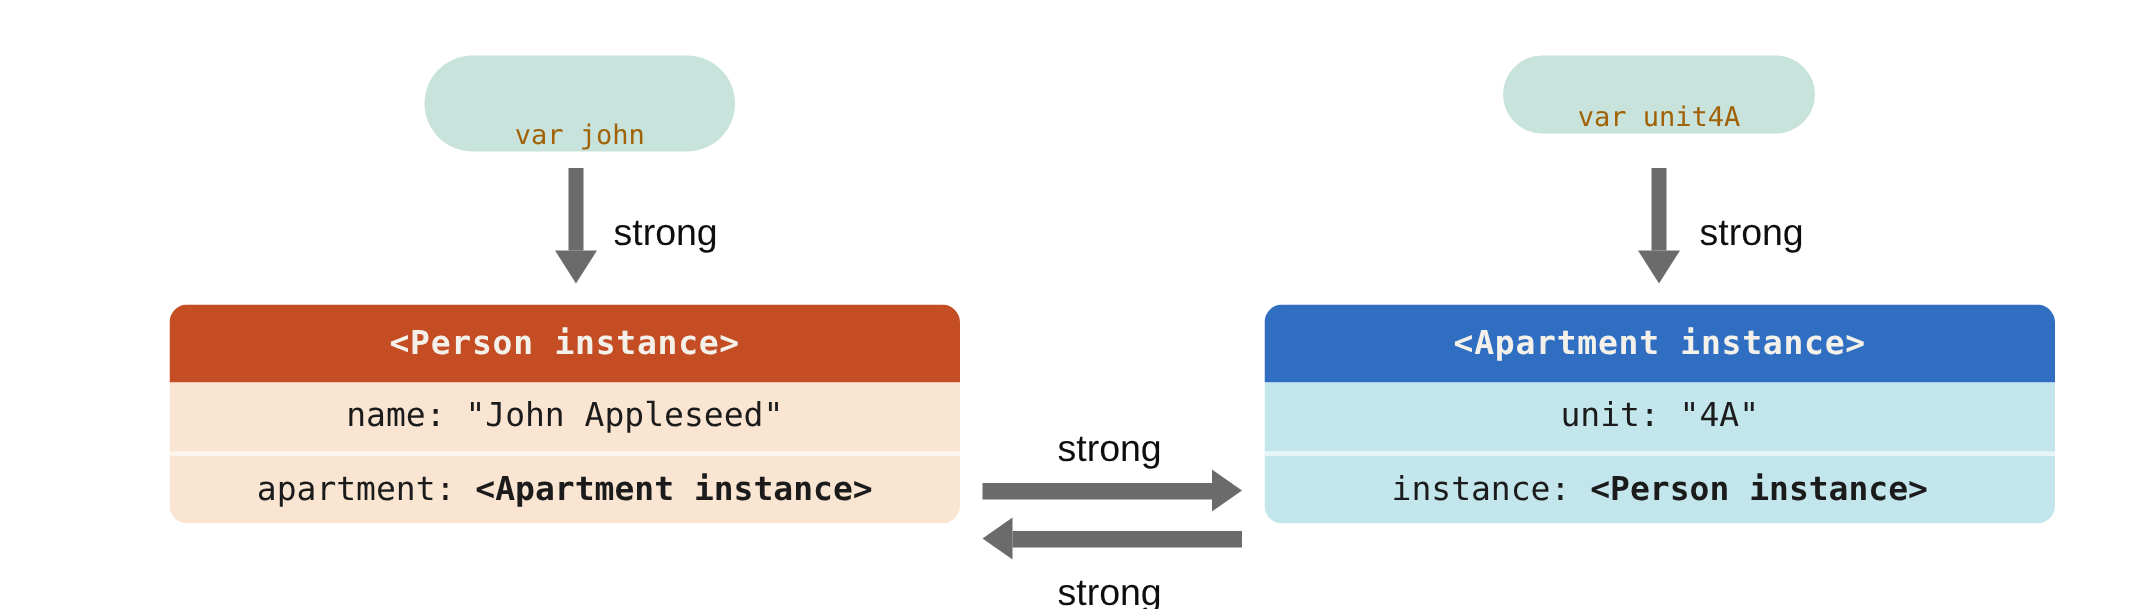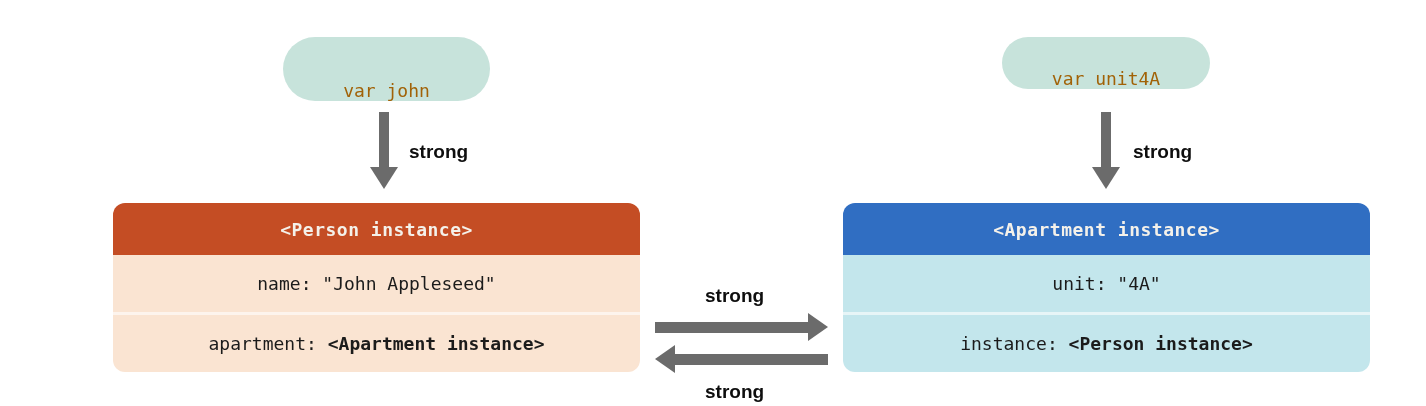--- a/index.html
+++ b/index.html
@@ -8,37 +8,37 @@
     position:relative; width:1426px; height:406px; background:#fff;
     font-family:"Liberation Sans", sans-serif; overflow:hidden;
   }
   .pill {
     position:absolute; display:flex; align-items:flex-end; justify-content:center;
     background:var(--var-pill-bg,#c7e3db); border-radius:32px;
     font-family:"DejaVu Sans Mono","Liberation Mono",monospace;
     font-size:18px; color:#a16207;
   }
   .box {
-    position:absolute; width:527px; height:169px; border-radius:12px; overflow:hidden;
+    position:absolute; width:527px; height:146px; border-radius:12px; overflow:hidden;
     display:flex; flex-direction:column;
     font-family:"DejaVu Sans Mono","Liberation Mono",monospace;
-    font-size:18px; color:#1b1b1b;
+    font-size:22px; color:#1b1b1b;
   }
   .box .header {
     height:52px; flex:0 0 52px; display:flex; align-items:center; justify-content:center;
     font-weight:bold; color:var(--header-text,#f4f1ea); letter-spacing:0.5px;
   }
   .person-box .header { background:var(--person-header-bg,#c44d24); }
   .person-box .row    { background:var(--person-body-bg,#fae4d2); }
   .apartment-box .header { background:var(--apartment-header-bg,#306ec2); }
   .apartment-box .row    { background:var(--apartment-body-bg,#c3e6ec); }
   .box .row { flex:1; display:flex; align-items:center; justify-content:center; white-space:pre; }
   .box .row + .row { border-top:3px solid rgba(255,255,255,0.6);justify-content:center; }
   .b { font-weight:bold; }
-  .strong-label { position:absolute; font-weight:700; font-size:19px; color:#0e0e0e; }
+  .strong-label { position:absolute; font-weight:400; font-size:25px; color:#0e0e0e; }
   
   .vshaft { position:absolute; width:10px; height:55px; background:var(--arrow-color,#6b6b6b); }
   .vhead  { position:absolute; width:0; height:0;
             border-left:14px solid transparent; border-right:14px solid transparent;
             border-top:22px solid var(--arrow-color,#6b6b6b); }
   .hshaft { position:absolute; height:11px; width:153px; background:var(--arrow-color,#6b6b6b); }
   .hhead-right { position:absolute; width:0; height:0;
             border-top:14px solid transparent; border-bottom:14px solid transparent;
             border-left:20px solid var(--arrow-color,#6b6b6b); }
   .hhead-left { position:absolute; width:0; height:0;

